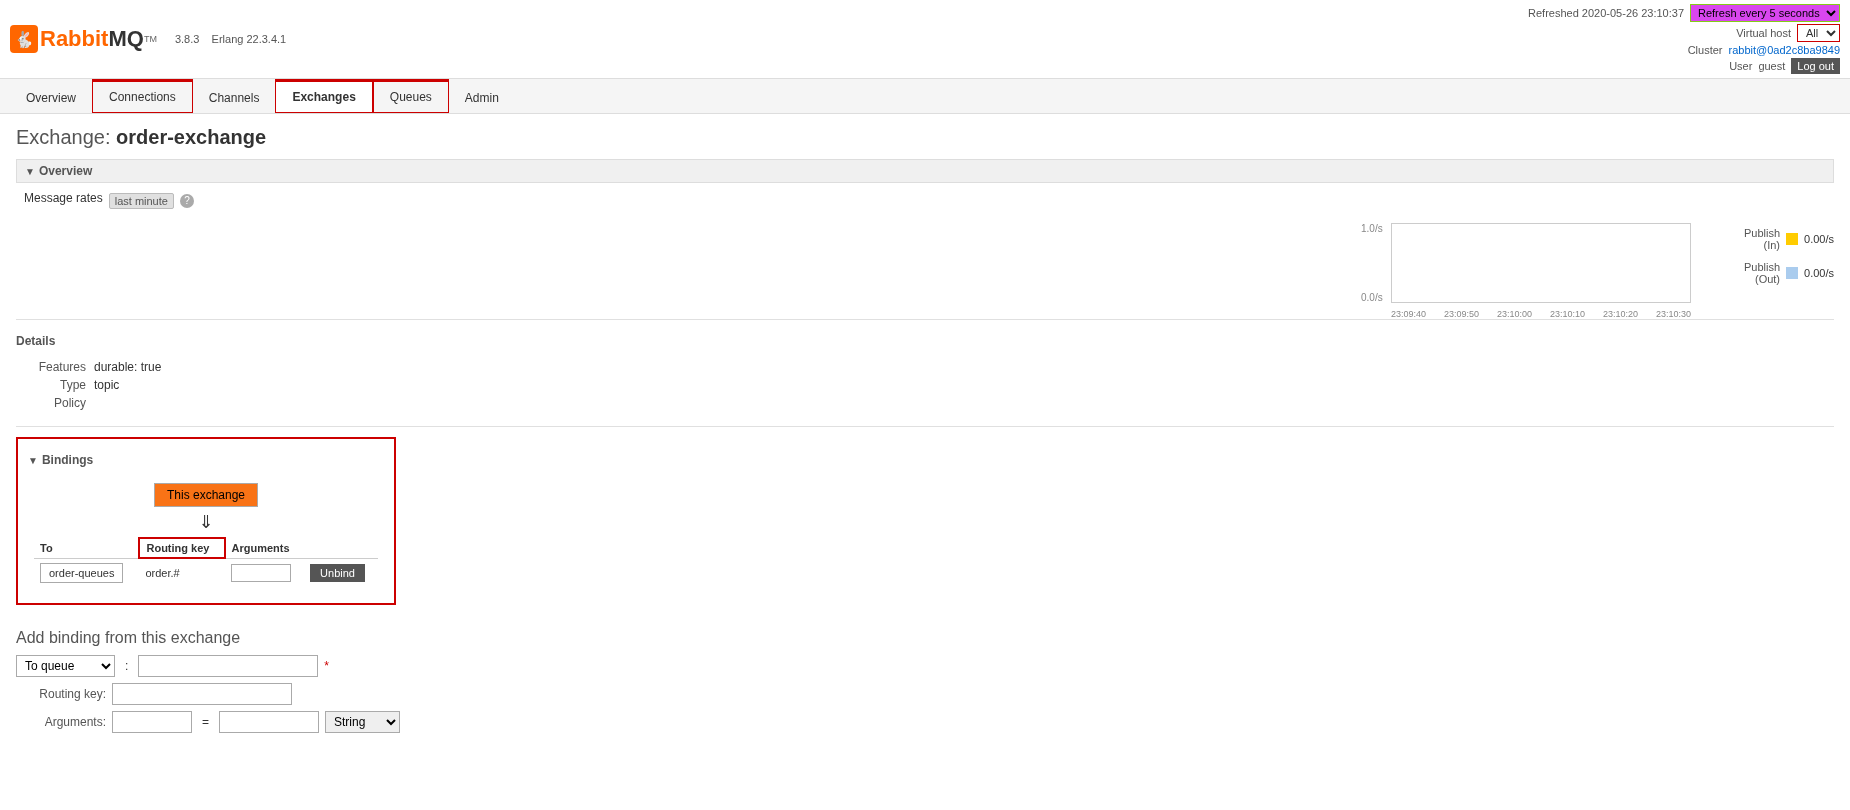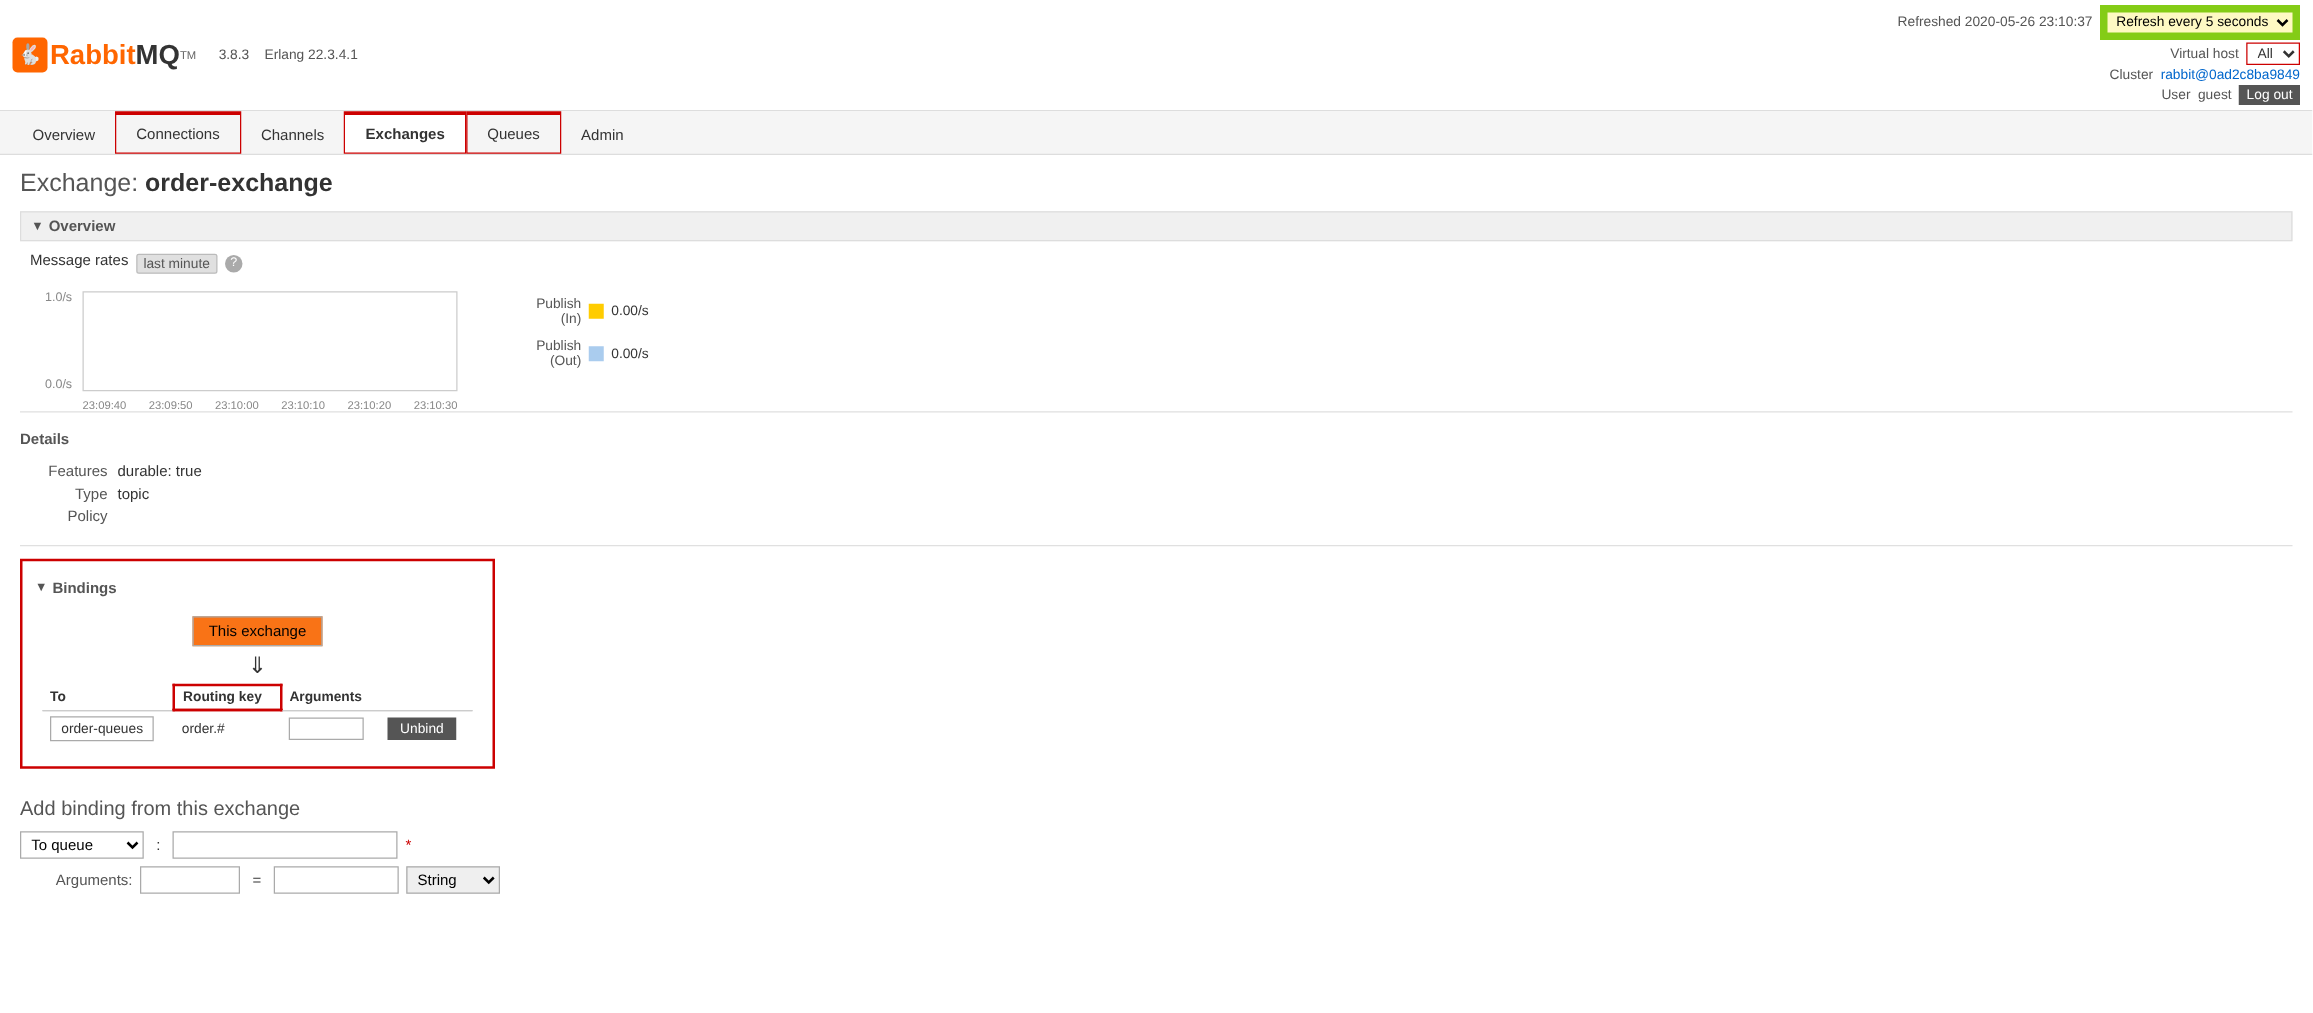--- a/index.html
+++ b/index.html
@@ -18,24 +18,24 @@
     #logo-area { display: flex; align-items: center; gap: 8px; }
     #logo { display: flex; align-items: center; gap: 0; }
     .logo-rabbit { font-size: 22px; font-weight: bold; color: #ff6600; }
     .logo-mq { font-size: 22px; font-weight: bold; color: #333; }
     .logo-tm { font-size: 9px; color: #666; vertical-align: super; }
     .version-info { font-size: 11px; color: #555; margin-left: 10px; }
     #top-right { display: flex; flex-direction: column; align-items: flex-end; gap: 2px; }
     .top-right-row { display: flex; align-items: center; gap: 6px; font-size: 11px; }
     .refresh-info { color: #555; }
     .refresh-dropdown {
-      border: 6px solid #84cc16;
+      border: 1px solid #84cc16;
       padding: 1px 3px;
       font-size: 11px;
-      background: #fef9c3;
+      background: #d946ef;
     }
     .virtual-host-label { color: #555; }
     .virtual-host-select {
       border: 1px solid #cc0000;
       padding: 1px 4px;
       font-size: 11px;
       background: #fff;
       color: #333;
     }
     .cluster-info { font-size: 11px; color: #555; }
@@ -97,21 +97,21 @@
       cursor: pointer;
       display: flex;
       align-items: center;
       gap: 4px;
       margin-bottom: 8px;
       border: 1px solid #ddd;
     }
     .section-header .arrow { font-size: 10px; }
 
     
-    .msg-rates-area { display: flex; align-items: flex-start; gap: 29px; margin-bottom: 16px; padding-left: 8px; }
+    .msg-rates-area { display: flex; align-items: flex-start; gap: 19px; margin-bottom: 16px; padding-left: 8px; justify-content: flex-end; }
     .chart-area {
       position: relative;
       width: 300px;
       height: 80px;
       border: 1px solid #ccc;
       background: #fff;
     }
     .chart-y-labels {
       position: absolute;
       left: -30px;
@@ -435,20 +435,24 @@
     <div class="form-row">
       <select class="to-queue-select">
         <option>To queue</option>
         <option>To exchange</option>
       </select>
       <span style="margin:0 4px;font-size:12px;">:</span>
       <input type="text" class="form-input" value="" style="width: 180px;">
       <span class="required-star">*</span>
     </div>
 
+    <div class="form-row">
+      <span class="form-label">Routing key:</span>
+      <input type="text" class="form-input" value="" style="width: 180px;">
+    </div>
 
     <div class="form-row">
       <span class="form-label">Arguments:</span>
       <input type="text" style="width: 80px; border: 1px solid rgb(170, 170, 170); padding: 3px 6px; font-size: 12px;" value="">
       <span style="font-size:12px;margin:0 4px;">=</span>
       <input type="text" style="width: 100px; border: 1px solid rgb(170, 170, 170); padding: 3px 6px; font-size: 12px;" value="">
       <select class="form-select">
         <option>String</option>
         <option>Integer</option>
         <option>Boolean</option>

